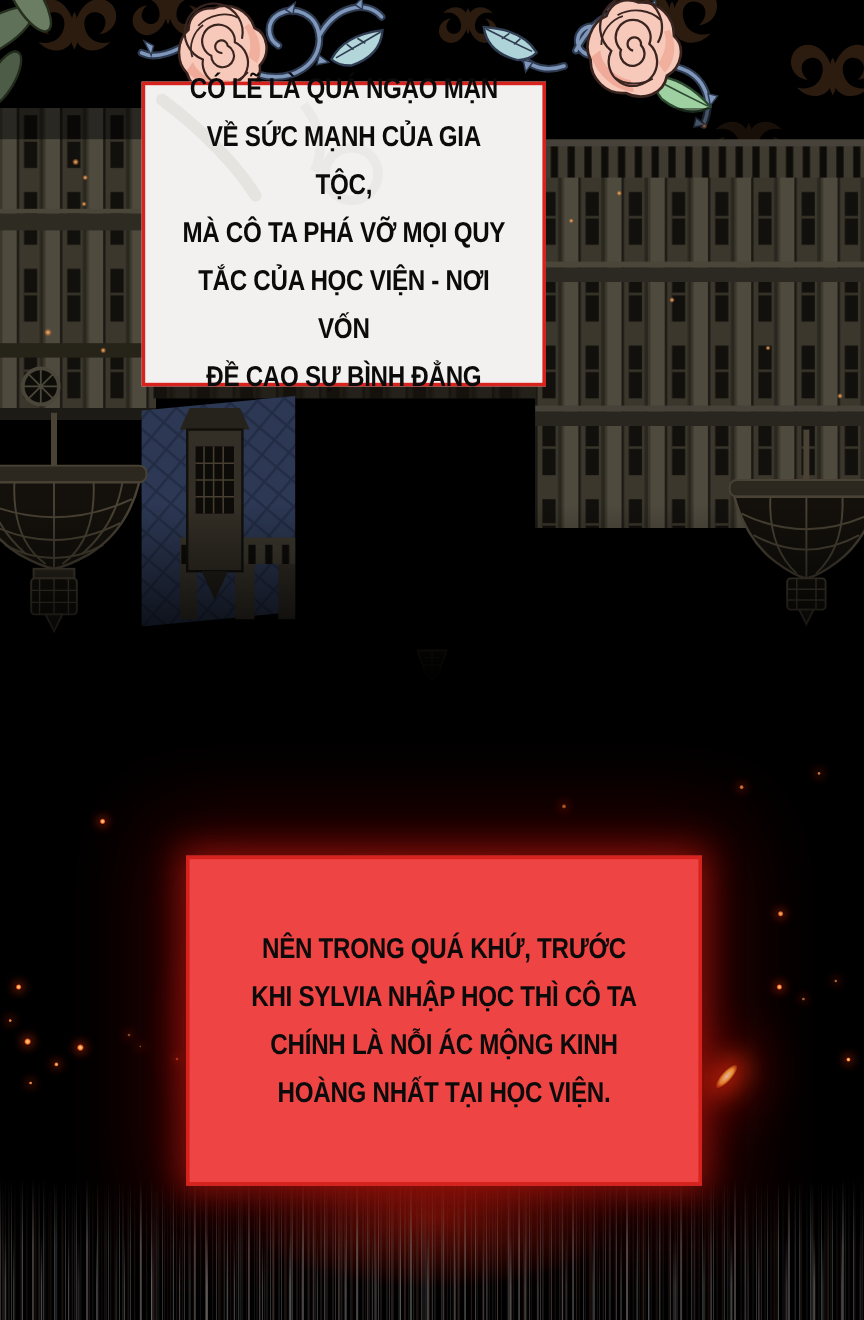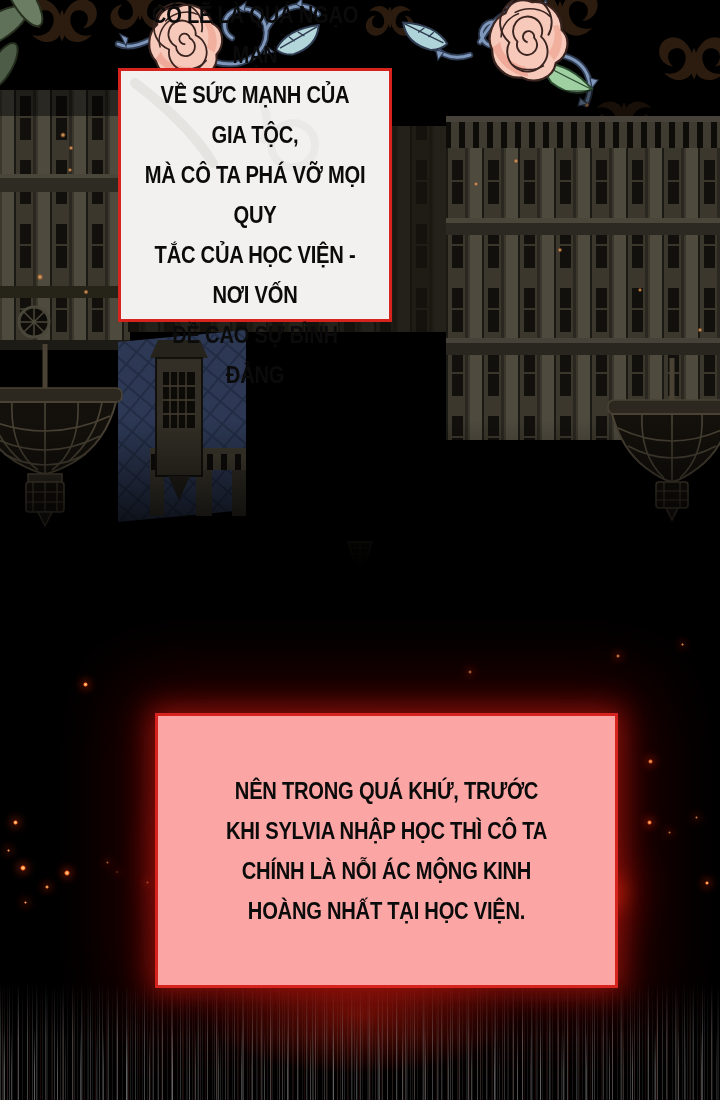--- a/index.html
+++ b/index.html
@@ -37,23 +37,23 @@
       background:radial-gradient(circle,#ffe2b0 0%,#ff8a33 40%,rgba(200,40,12,.55) 65%,transparent 78%);
       box-shadow:0 0 8px 2px rgba(220,50,15,.55);}
   .spark{position:absolute;left:601px;top:884px;width:9px;height:26px;border-radius:50%;
       transform:rotate(42deg);
       background:radial-gradient(ellipse,#fff6d8 0%,#ffb23e 42%,rgba(225,45,12,.65) 68%,transparent 82%);
       box-shadow:0 0 20px 7px rgba(230,50,15,.8),0 0 46px 18px rgba(160,20,8,.5);}
 
   
   .box{position:absolute;box-sizing:border-box;border:3px solid #d6231e;background:#f2f1ef;
        display:flex;align-items:center;justify-content:center;text-align:center;}
-  .box1{left:118px;top:68px;width:274px;height:254px;z-index:5;}
+  .box1{left:118px;top:68px;width:337px;height:254px;z-index:5;}
   .box2{left:243px;top:288px;width:337px;height:255px;z-index:6;}
-  .box3{left:155px;top:713px;width:463px;height:275px;z-index:7;background:#fca5a5;
+  .box3{left:155px;top:713px;width:430px;height:275px;z-index:7;background:#ef4444;
         box-shadow:0 0 26px 6px rgba(215,25,15,.55),0 0 70px 30px rgba(140,10,8,.35);}
   .txt{white-space:pre-line;color:#0b0b0b;font-weight:800;font-size:24px;line-height:40px;
        letter-spacing:-.3px;transform:scaleX(.84);width:118%;}
   .wm{position:absolute;left:4px;top:4px;opacity:.9;pointer-events:none;}
 </style>
 </head>
 <body>
 
 <div class="page">
 

